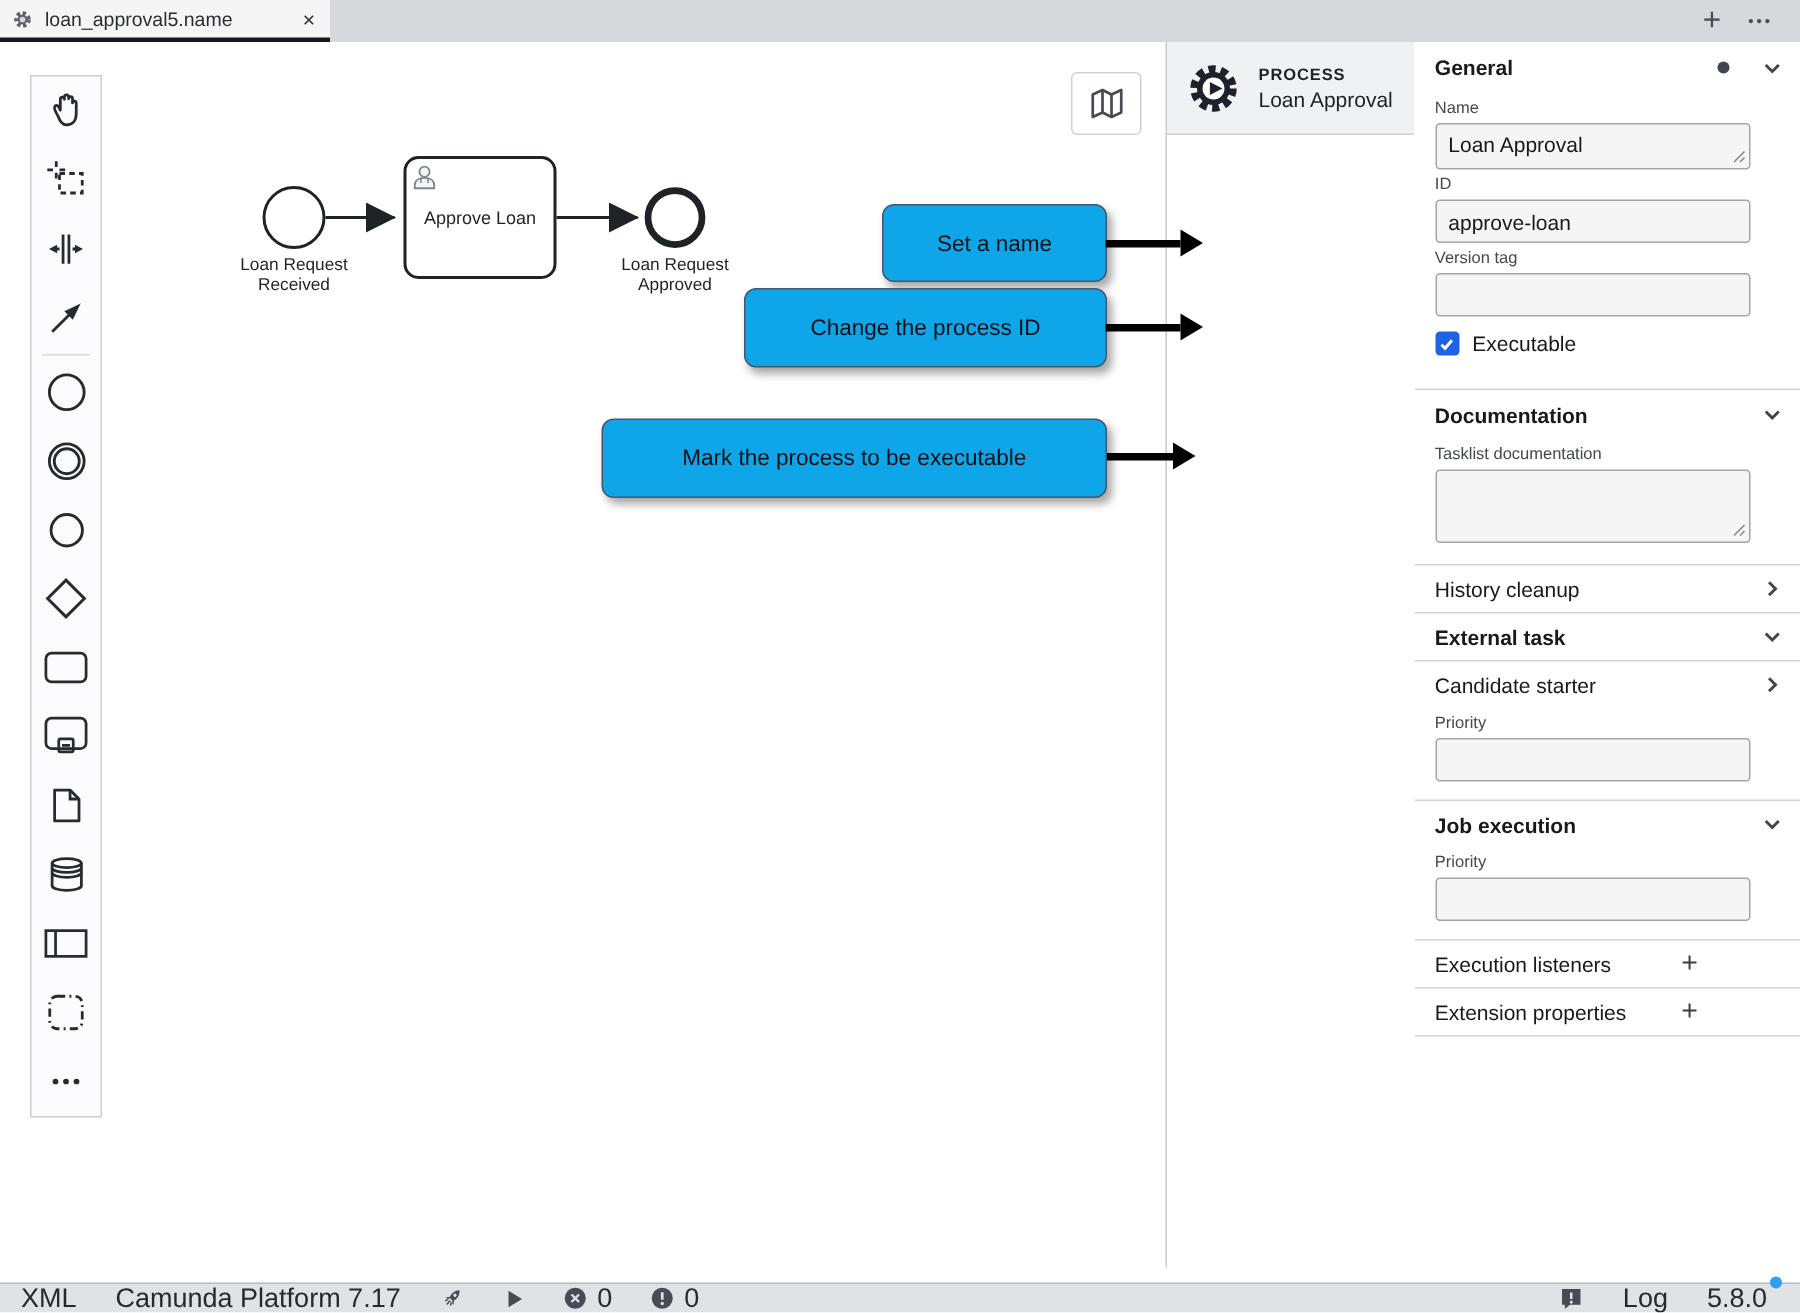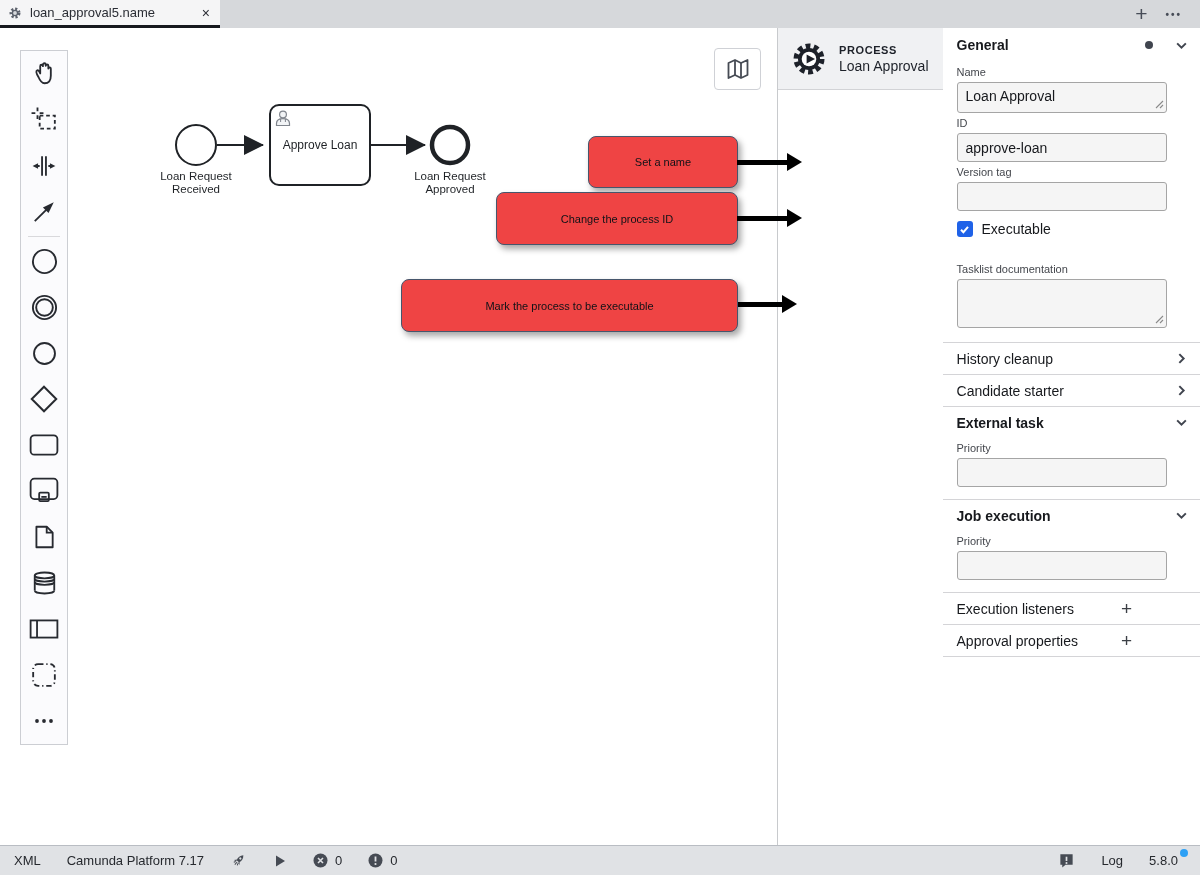--- a/index.html
+++ b/index.html
@@ -38,23 +38,23 @@
                  background:#fff; border:1px solid #cfd1d6; border-radius:4px;
                  display:flex; align-items:center; justify-content:center; cursor:pointer; }
 
   
   .diagram { position:absolute; left:150px; top:57px; }
   .bpmn-label { font-size:11.5px; fill:#1f2226; }
   .task-label { font-size:12px; fill:#1f2226; }
 
   
   .overlay { position:absolute; inset:0; z-index:40; pointer-events:none; }
-  .callout { position:absolute; background:#ef4444; border:1.6px solid #46566c;
+  .callout { position:absolute; background:#0ea5e9; border:1.6px solid #46566c;
              border-radius:8px; display:flex; align-items:center; justify-content:center;
-             font-size:11px; color:#101217; box-shadow:3px 4px 6px rgba(0,0,0,0.35); }
+             font-size:15px; color:#101217; box-shadow:3px 4px 6px rgba(0,0,0,0.35); }
   .arrow-bar { position:absolute; height:5px; background:#000; }
   .arrow-head { position:absolute; width:0; height:0;
                 border-top:9.5px solid transparent; border-bottom:9.5px solid transparent;
                 border-left:15px solid #000; }
 
   
   .panel { flex:1; background:#fff; display:flex; flex-direction:row; overflow:hidden; }
   .panel-header { height:62px; flex:none; background:#f0f1f3; border-bottom:1px solid #d2d3d6;
                   display:flex; align-items:center; gap:13px; padding:0 14px; }
   .ph-text .ph-type { font-size:11px; font-weight:700; letter-spacing:.6px; color:#1d2129; }
@@ -89,23 +89,23 @@
   .sep { border-top:1px solid #d4d4d7; }
   .row { height:32px; display:flex; align-items:center; padding:0 12px 0 14px;
          border-top:1px solid #d4d4d7; font-size:14px; color:#17191d; cursor:pointer; }
   .row.bold { font-weight:700; }
   .plus-add { font-size:19px; font-weight:400; color:#3c4046; margin-right:56px; line-height:1; }
   .gap14 { height:14px; }
   .gap12 { height:12px; }
   .gap10 { height:10px; }
 
   
-  .statusbar { position:absolute; left:0; right:0; bottom:0; height:30px;
+  .statusbar { position:absolute; left:0; right:0; bottom:0; height:20px;
                background:#e0e2e5; border-top:1px solid #b9bdc3;
-               display:flex; align-items:center; padding:0 14px; font-size:13px; color:#26292e;gap:12px; }
+               display:flex; align-items:center; padding:0 14px; font-size:18px; color:#26292e;gap:12px; }
   .sb-left { display:flex; align-items:center; gap:26px; }
   .sb-right { margin-left:auto; display:flex; align-items:center; gap:26px; }
   .sb-item { display:flex; align-items:center; gap:7px; cursor:pointer; }
   .version-wrap { position:relative; padding-right:8px;justify-content:flex-end; }
   .version-dot { position:absolute; right:-2px; top:-4px; width:8px; height:8px;
                  border-radius:50%; background:#2da0f5; }
 </style>
 </head>
 <body>
 
@@ -319,20 +319,29 @@
           <span class="checkbox">
             <svg width="11" height="11" viewBox="0 0 11 11">
                 <polyline points="2,5.8 4.4,8.2 9,2.8" fill="none" stroke="#fff" stroke-width="2"></polyline>
               </svg>
           </span>
           <span class="checkbox-label">Executable</span>
         </div>
 
         <div class="gap10"></div>
 
+        <div class="sec-head bold bordered">
+          <span>Documentation</span>
+          <span class="spacer"></span>
+          <span class="chev">
+            <svg width="13" height="13" viewBox="0 0 12 12">
+                <polyline points="2,4 6,8 10,4" fill="none" stroke="#40454f" stroke-width="1.8"></polyline>
+              </svg>
+          </span>
+        </div>
 
         <div class="form-group">
           <label class="field-label">Tasklist documentation</label>
           <div class="ta-wrap">
             <textarea class="input ta-doc" style=""></textarea>
             <svg class="resize-grip" width="9" height="9" viewBox="0 0 9 9">
               <path d="M8 1 L1 8 M8 5 L5 8" stroke="#8a8a8a" stroke-width="1.1"></path>
             </svg>
           </div>
         </div>
@@ -341,39 +350,39 @@
 
         <div class="row">
           <span>History cleanup</span>
           <span class="spacer"></span>
           <span class="chev">
             <svg width="13" height="13" viewBox="0 0 12 12">
                 <polyline points="4,2 8,6 4,10" fill="none" stroke="#40454f" stroke-width="1.8"></polyline>
               </svg>
           </span>
         </div>
+        <div class="row bold">
+          <span>External task</span>
+          <span class="spacer"></span>
+          <span class="chev">
+            <svg width="13" height="13" viewBox="0 0 12 12">
+                <polyline points="2,4 6,8 10,4" fill="none" stroke="#40454f" stroke-width="1.8"></polyline>
+              </svg>
+          </span>
+        </div>
+
         <div class="row">
           <span>Candidate starter</span>
           <span class="spacer"></span>
           <span class="chev">
             <svg width="13" height="13" viewBox="0 0 12 12">
                 <polyline points="4,2 8,6 4,10" fill="none" stroke="#40454f" stroke-width="1.8"></polyline>
               </svg>
           </span>
         </div>
-
-        <div class="row bold">
-          <span>External task</span>
-          <span class="spacer"></span>
-          <span class="chev">
-            <svg width="13" height="13" viewBox="0 0 12 12">
-                <polyline points="2,4 6,8 10,4" fill="none" stroke="#40454f" stroke-width="1.8"></polyline>
-              </svg>
-          </span>
-        </div>
         <div class="form-group">
           <label class="field-label">Priority</label>
           <input class="input" value="" style="">
         </div>
         <div class="gap12"></div>
 
         <div class="row bold">
           <span>Job execution</span>
           <span class="spacer"></span>
           <span class="chev">
@@ -387,21 +396,21 @@
           <input class="input" value="" style="">
         </div>
         <div class="gap12"></div>
 
         <div class="row">
           <span>Execution listeners</span>
           <span class="spacer"></span>
           <span class="plus-add">+</span>
         </div>
         <div class="row">
-          <span>Approval properties</span>
+          <span>Extension properties</span>
           <span class="spacer"></span>
           <span class="plus-add">+</span>
         </div>
         <div class="sep"></div>
 
       </div>
     </div>
 
     <div class="overlay">
       <div class="callout" style="left:588px; top:108px; width:150px; height:52px;">

